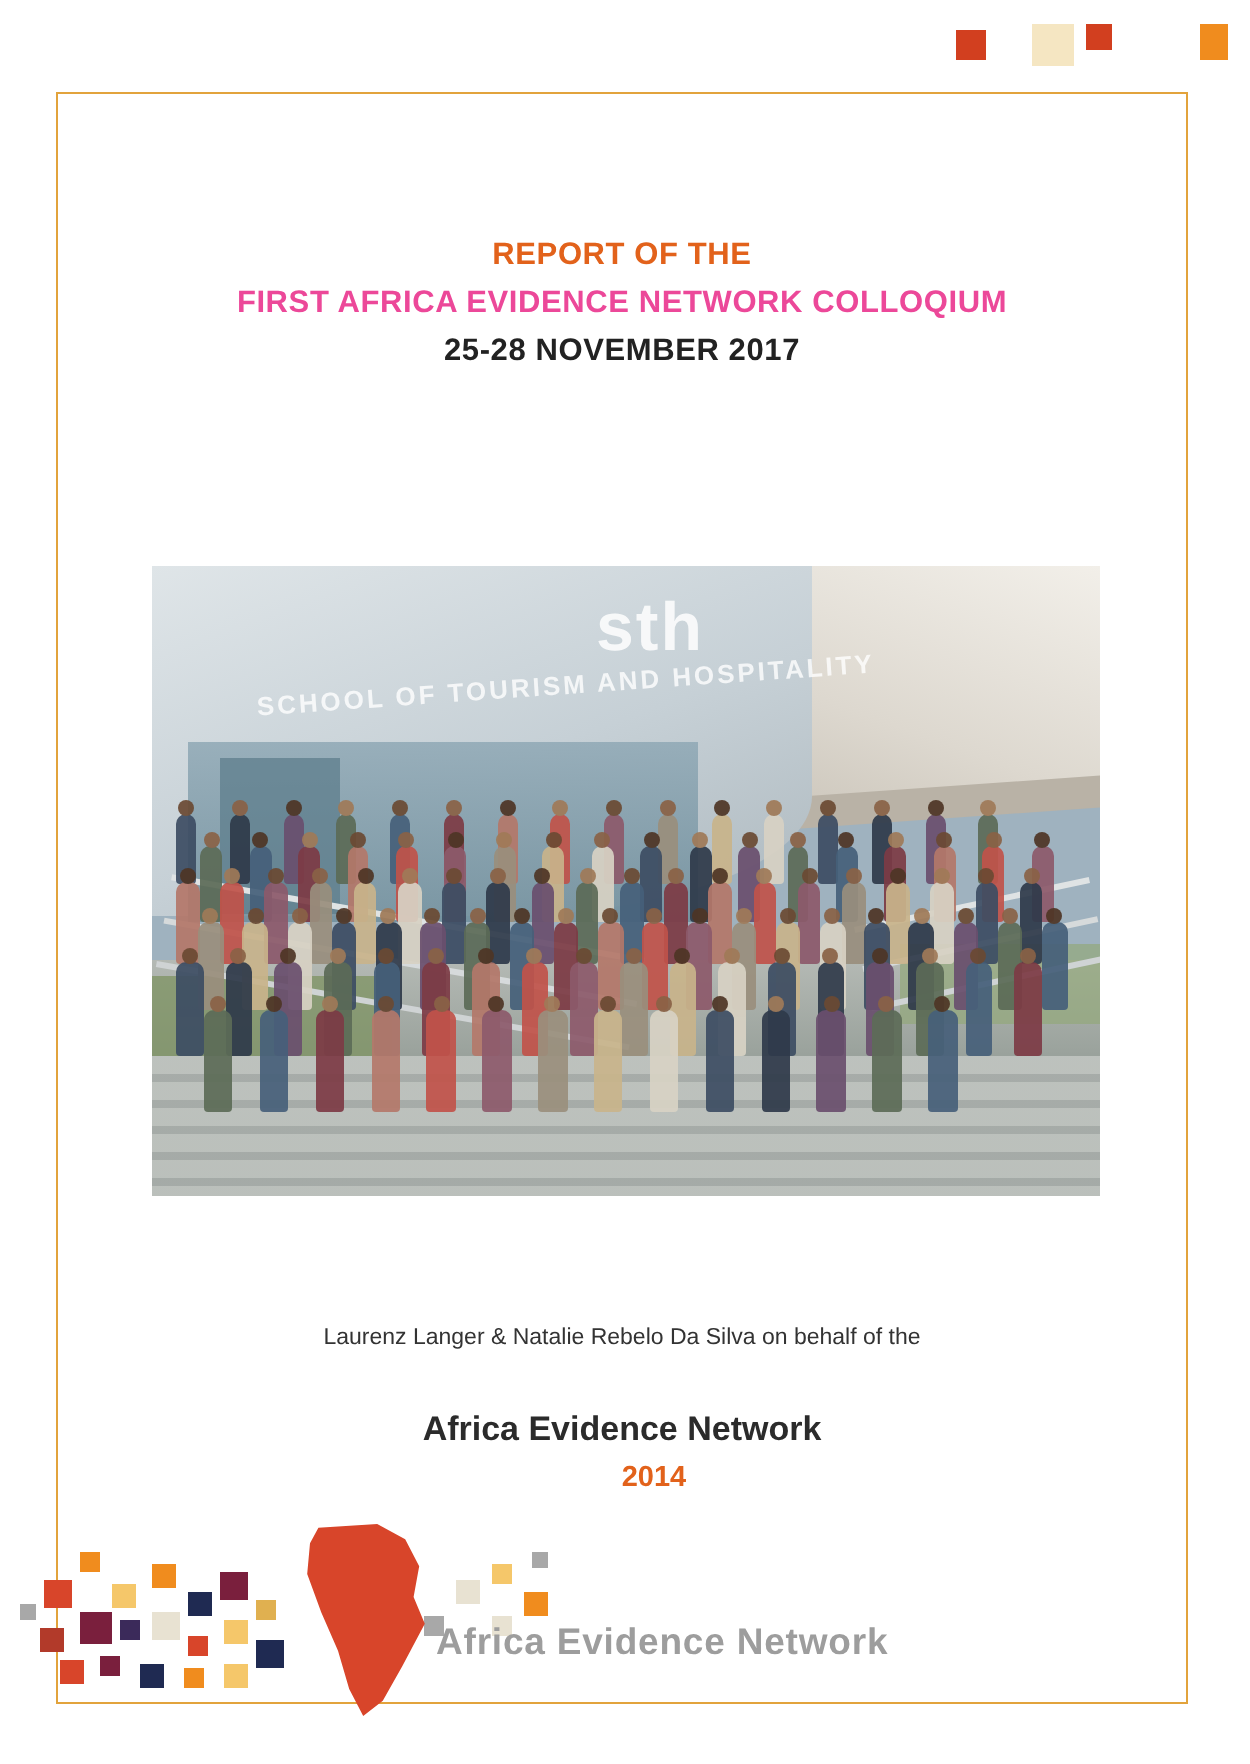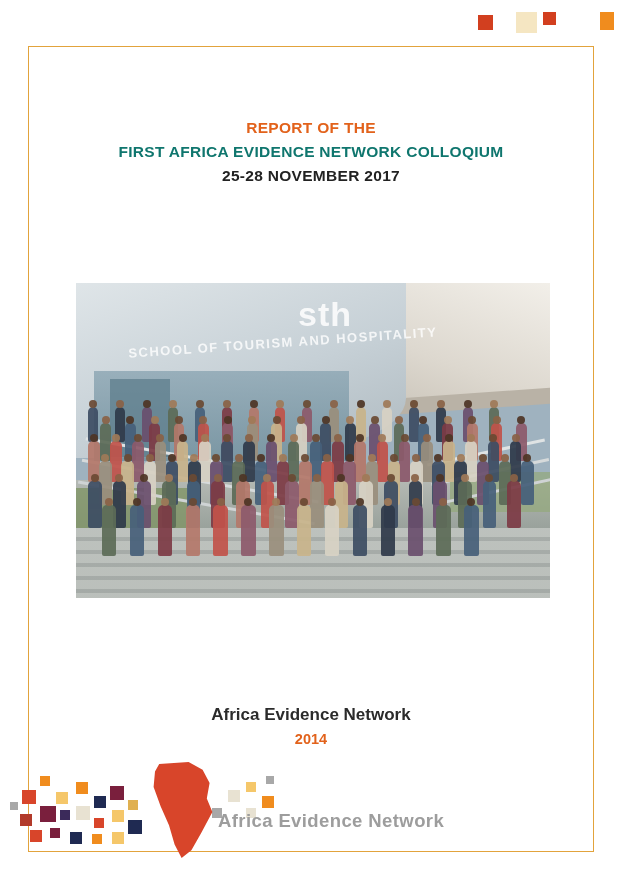--- a/index.html
+++ b/index.html
@@ -58,21 +58,21 @@
     text-align: center;
   }
   .title-line1 {
     color: #e2621b;
     font-size: 15.5px;
     font-weight: bold;
     letter-spacing: 0.3px;
     line-height: 24px;
   }
   .title-line2 {
-    color: #0f766e;
+    color: #ec4899;
     font-size: 15.5px;
     font-weight: bold;
     letter-spacing: 0.3px;
     line-height: 24px;
   }
   .title-line3 {
     color: #222222;
     font-size: 15.5px;
     font-weight: bold;
     letter-spacing: 0.3px;
@@ -214,21 +214,21 @@
     left: 28px;
     top: 705px;
     width: 566px;
     text-align: center;
     font-size: 17px;
     font-weight: bold;
     color: #2b2b2b;
   }
   .org-year {
     position: absolute;
-    left: 28px;
+    left: 44px;
     top: 731px;
     width: 566px;
     text-align: center;
     font-size: 14.5px;
     font-weight: bold;
     color: #e2621b;
   }
 
   
   .logo-area {
@@ -608,20 +608,21 @@
         </div>
         <div class="person" style="left: 360.214px; top: 222px; height: 51px; width: 14.56px; background: rgb(92, 107, 87); opacity: 0.92;">
           <div class="head" style="background: rgb(138, 98, 70);"></div>
         </div>
         <div class="person" style="left: 388.071px; top: 222px; height: 51px; width: 14.56px; background: rgb(70, 96, 122); opacity: 0.92;">
           <div class="head" style="background: rgb(78, 53, 37);"></div>
         </div>
       </div>
   </div>
 
+  <div class="authors">Laurenz Langer &amp; Natalie Rebelo Da Silva on behalf of the</div>
   <div class="org-name">Africa Evidence Network</div>
   <div class="org-year">2014</div>
 
   <div class="logo-area" id="logo-area">
       <div class="lsq" style="left: 22px; top: 28px; width: 14px; height: 14px; background: rgb(216, 69, 42);"></div>
       <div class="lsq" style="left: 40px; top: 14px; width: 10px; height: 10px; background: rgb(240, 140, 30);"></div>
       <div class="lsq" style="left: 56px; top: 30px; width: 12px; height: 12px; background: rgb(245, 199, 106);"></div>
       <div class="lsq" style="left: 40px; top: 44px; width: 16px; height: 16px; background: rgb(122, 31, 61);"></div>
       <div class="lsq" style="left: 60px; top: 48px; width: 10px; height: 10px; background: rgb(59, 42, 90);"></div>
       <div class="lsq" style="left: 20px; top: 52px; width: 12px; height: 12px; background: rgb(178, 58, 42);"></div>

